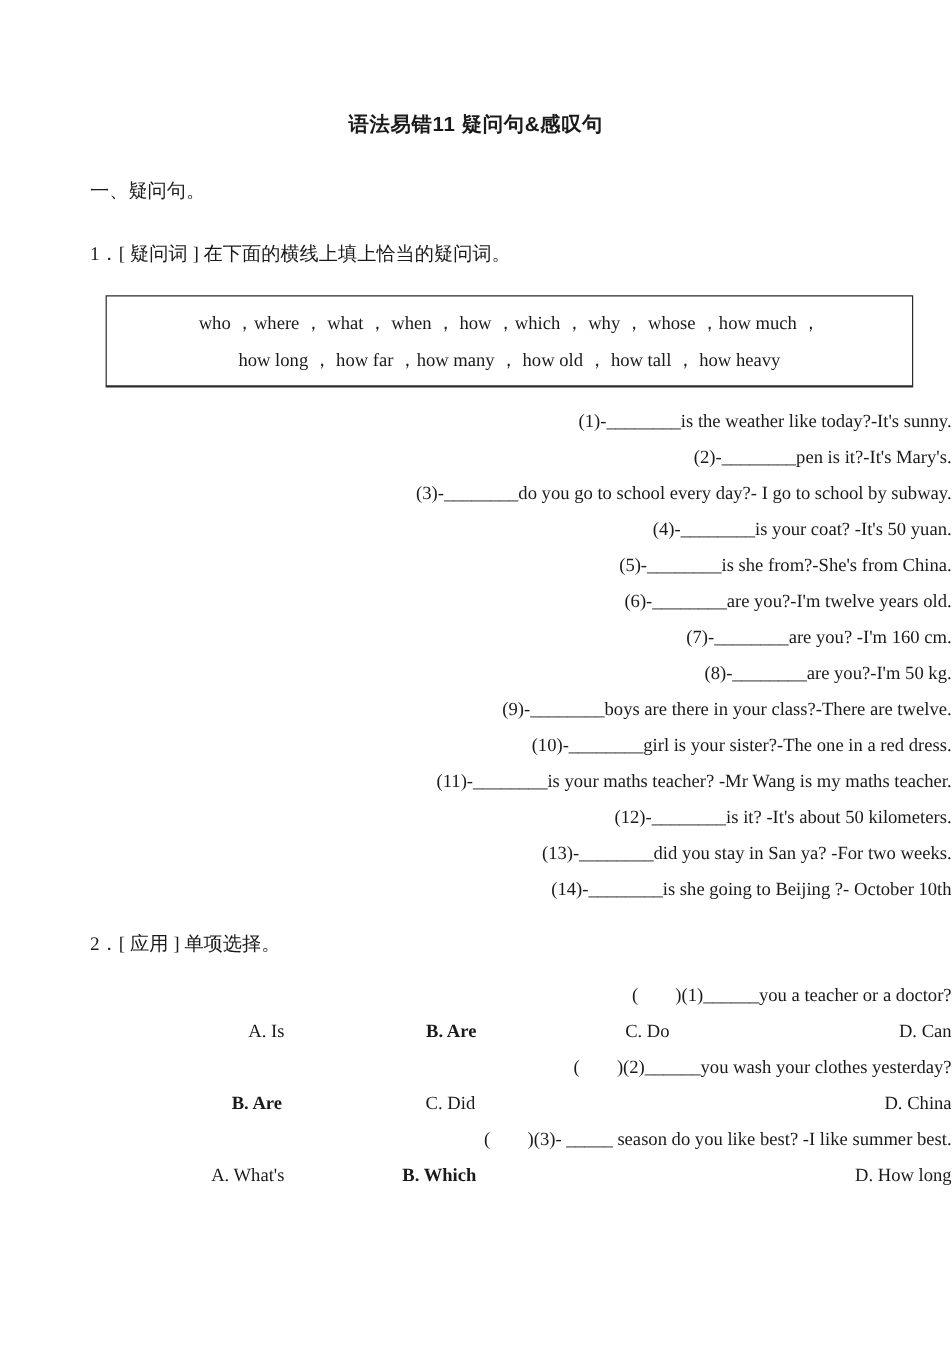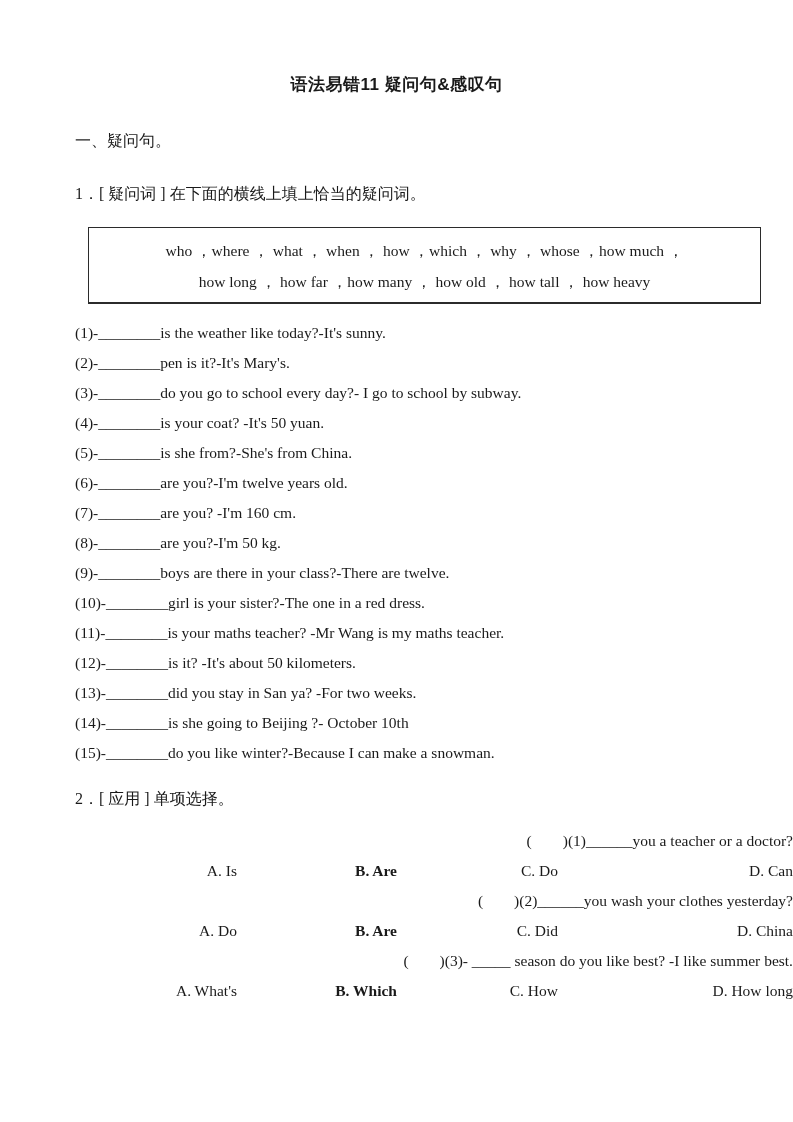--- a/index.html
+++ b/index.html
@@ -12,21 +12,21 @@
     width: 793px;
     height: 1122px;
     background: #ffffff;
     color: #1a1a1a;
     font-family: "Liberation Serif", "DejaVu Serif", serif;
     font-size: 16px;
     overflow: hidden;
   }
   .title {
     margin: 0;
-    padding-top: 74px;
+    padding-top: 93px;
     text-align: center;
     font-family: "Liberation Sans", "DejaVu Sans", sans-serif;
     font-size: 17px;
     font-weight: bold;
     line-height: 22px;
     letter-spacing: 0.5px;
   }
   .s-heading {
     margin: 33px 0 0 75px;
     font-size: 16px;
@@ -46,20 +46,21 @@
     padding: 7px 10px 5px 10px;
     text-align: center;
   }
   .word-bank .wb-line {
     line-height: 31px;
     font-size: 15.5px;
     white-space: pre;
   }
   .items {
     margin: 14px 0 16px 75px;
+    text-align: right;
   }
   .item {
     line-height: 30px;
     font-size: 15.5px;
     white-space: pre;
   }
   .s2-heading {
     margin: 10px 0 0 75px;
     font-size: 16px;
     line-height: 30px;
@@ -107,46 +108,43 @@
     <div class="item">(5)-________is she from?-She's from China.</div>
     <div class="item">(6)-________are you?-I'm twelve years old.</div>
     <div class="item">(7)-________are you? -I'm 160 cm.</div>
     <div class="item">(8)-________are you?-I'm 50 kg.</div>
     <div class="item">(9)-________boys are there in your class?-There are twelve.</div>
     <div class="item">(10)-________girl is your sister?-The one in a red dress.</div>
     <div class="item">(11)-________is your maths teacher? -Mr Wang is my maths teacher.</div>
     <div class="item">(12)-________is it? -It's about 50 kilometers.</div>
     <div class="item">(13)-________did you stay in San ya? -For two weeks.</div>
     <div class="item">(14)-________is she going to Beijing ?- October 10th</div>
-    <div class="item">(15)-________do you like winter?-Because I can make a snowman.</div>
   </div>
 
   <div class="s2-heading">2．[ 应用 ] 单项选择。</div>
 
   <div class="mcq">
 
     <div class="stem">(　　)(1)______you a teacher or a doctor?</div>
     <div class="opt-row">
       <span class="opt-a">A. Is</span>
       <span class="opt-b">B. Are</span>
       <span class="opt-c">C. Do</span>
       <span class="opt-d">D. Can</span>
     </div>
 
     <div class="stem">(　　)(2)______you wash your clothes yesterday?</div>
     <div class="opt-row">
-      <span class="opt-a">A. Do</span>
       <span class="opt-b">B. Are</span>
       <span class="opt-c">C. Did</span>
       <span class="opt-d">D. China</span>
     </div>
 
     <div class="stem">(　　)(3)- _____ season do you like best? -I like summer best.</div>
     <div class="opt-row">
       <span class="opt-a">A. What's</span>
       <span class="opt-b">B. Which</span>
-      <span class="opt-c">C. How</span>
       <span class="opt-d">D. How long</span>
     </div>
 
   </div>
 
 </div>
 
 </body></html>

